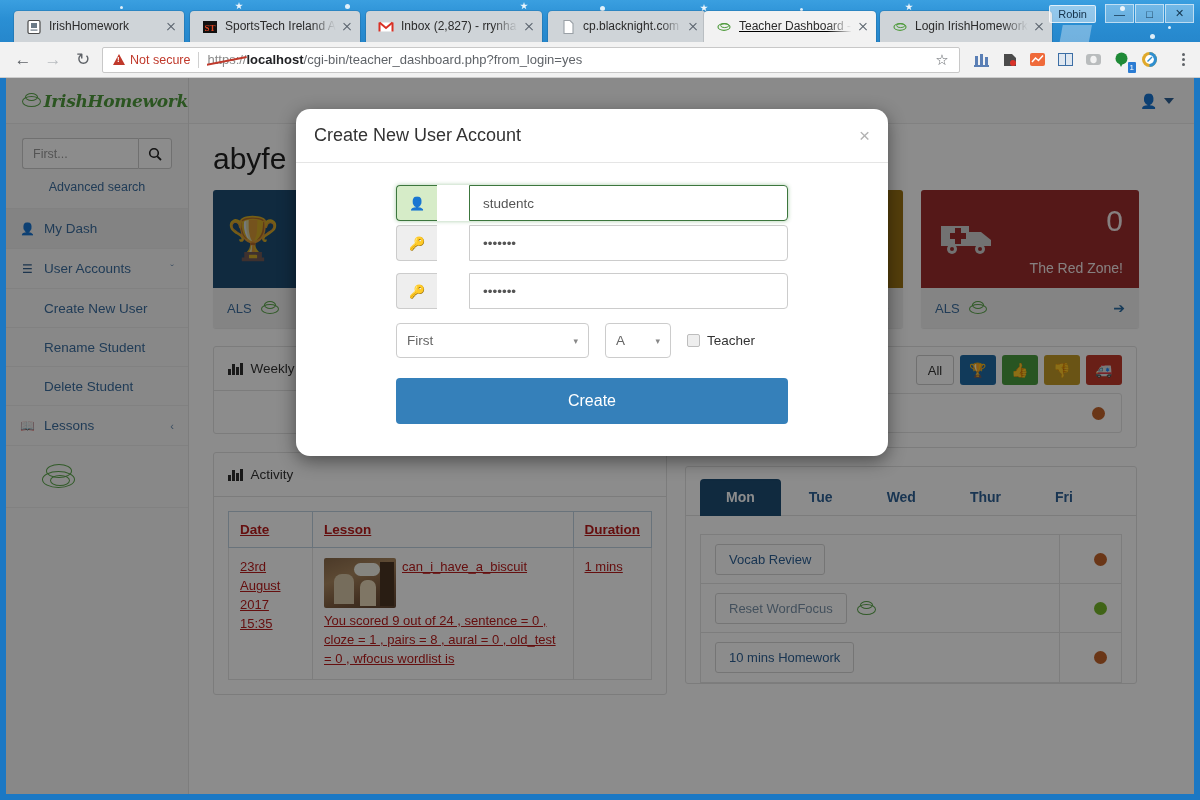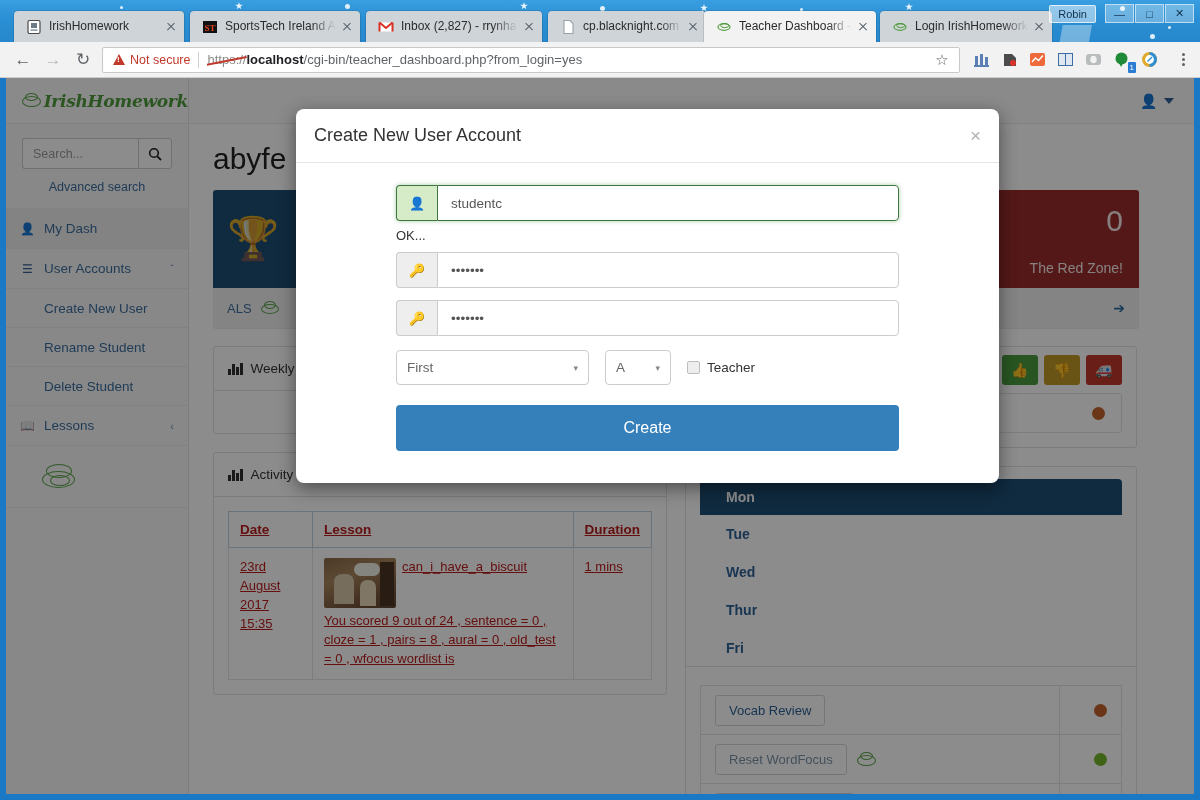--- a/index.html
+++ b/index.html
@@ -26,21 +26,21 @@
 
   .tabstrip { position: absolute; left: 0; top: 11px; height: 31px; }
   .tab {
     position: absolute; top: 0; height: 31px;
     background: #cfd4d8;
     border-top-left-radius: 4px; border-top-right-radius: 4px;
     display: flex; align-items: center; padding: 0 4px 0 12px;
     transform: skewX(0deg);
     box-shadow: 0 0 0 1px rgba(0,0,0,.10);
   }
-  .tab.active { background: #f2f2f2; z-index: 5; }
+  .tab.active { background: #f2f2f2; z-index: 5; text-decoration: underline; }
   .tab .fav { width: 16px; height: 16px; flex: 0 0 16px; margin-right: 7px; position: relative; }
   .tab .ttl {
     font-size: 12px; color: #2b2b2b; white-space: nowrap; overflow: hidden;
     flex: 1 1 auto; line-height: 31px;
     -webkit-mask-image: linear-gradient(90deg,#000 78%,transparent 100%);
             mask-image: linear-gradient(90deg,#000 78%,transparent 100%);
   }
   .tab .xbtn { width: 18px; height: 18px; flex: 0 0 18px; position: relative; margin-left: 2px; }
   .tab .xbtn::before, .tab .xbtn::after {
     content:''; position:absolute; left:4px; top:8px; width:10px; height:1.4px;
@@ -190,50 +190,50 @@
     justify-content: center; color: #fff; font-size: 14px; }
   .fbtn.all { background: #fff; border: 1px solid #ccc; color: #333; font-size: 13px; width: 38px; }
   .fbtn.b1 { background: #1f6ba5; } .fbtn.b2 { background: #4a9b3f; }
   .fbtn.b3 { background: #c29a27; } .fbtn.b4 { background: #c0392b; }
 
   .studentrow { margin: 0 14px 14px; border: 1px solid #e4e4e4; border-radius: 3px;
     height: 40px; display: flex; align-items: center; padding: 0 16px; font-size: 13.5px; color: #333; }
   .dot { width: 13px; height: 13px; border-radius: 50%; margin-left: auto; }
   .dot.orange { background: #c2632b; } .dot.green { background: #76b72a; }
 
-  .daytabs { display: flex; padding: 12px 14px 0; gap: 2px; border-bottom: 1px solid #e2e2e2; flex-direction: column; }
+  .daytabs { display: flex; padding: 12px 14px 0; gap: 2px; border-bottom: 1px solid #e2e2e2; }
   .daytab { padding: 10px 26px; font-size: 14px; color: #2f6296; border-radius: 4px 4px 0 0; font-weight: bold; }
   .daytab.active { background: #1e4d74; color: #fff; margin-bottom: -1px; }
 
   .lessontable { margin: 18px 14px 0; border: 1px solid #e4e4e4; border-top: 1px solid #e4e4e4; }
   .lessonrow { height: 49px; display: flex; align-items: center; padding: 0 14px;
     border-bottom: 1px solid #e4e4e4; }
   .lessonrow:last-child { border-bottom: none; }
   .lbtn { border: 1px solid #d6d6d6; border-radius: 3px; background: #fff; color: #2f6296;
     font-size: 13px; padding: 7px 13px; }
   .lbtn.muted { color: #7b93a9; }
   .lessoncell-div { width: 1px; align-self: stretch; background: #e4e4e4; margin-left: auto; }
 
   
   .overlay { position: absolute; left: 0; top: 0; width: 1188px; height: 716px;
     background: rgba(0,0,0,.45); }
-  .modal { position: absolute; left: 290px; top: 31px; width: 703px; background: #fff;
-    border-radius: 8px; box-shadow: 0 5px 18px rgba(0,0,0,.45); }
+  .modal { position: absolute; left: 290px; top: 31px; width: 592px; background: #fff;
+    border-radius: 14px; box-shadow: 0 5px 18px rgba(0,0,0,.45); }
   .modal-head { height: 54px; display: flex; align-items: center; padding: 0 18px;
     border-bottom: 1px solid #e5e5e5; }
   .modal-title { font-size: 18px; color: #333; }
   .modal-x { margin-left: auto; color: #b3b3b3; font-size: 19px; line-height: 1; }
   .modal-body { padding: 22px 100px 32px; }
 
   .igroup { display: flex; margin-bottom: 4px; }
   .iaddon { width: 41px; border: 1px solid #ccc; border-right: none; border-radius: 4px 0 0 4px;
     background: #eee; display: flex; align-items: center; justify-content: center; color: #555; font-size: 13px; }
   .ifield { flex: 1 1 auto; height: 36px; border: 1px solid #ccc; border-radius: 0 4px 4px 0;
     background: #fff; display: flex; align-items: center; padding-left: 13px;
-    font-size: 13.5px; color: #555; }
+    font-size: 13.5px; color: #555; margin-left: 32px; }
   .igroup.ok { box-shadow: 0 0 4px rgba(60,140,60,.45); border-radius: 4px; }
   .igroup.ok .iaddon { background: #d6ecc8; border-color: #3c763d; color: #3c763d; }
   .igroup.ok .ifield { border-color: #3c763d; }
   .okmsg { font-size: 13px; color: #333; margin: 7px 0 9px; }
   .spacer8 { height: 8px; }
 
   .selrow { display: flex; align-items: center; gap: 16px; margin-top: 14px; }
   .sel { height: 35px; border: 1px solid #ccc; border-radius: 4px; background: #fff;
     display: flex; align-items: center; padding: 0 10px; font-size: 13.5px; color: #666; }
   .sel .sc { margin-left: auto; color: #888; font-size: 9px; }
@@ -425,21 +425,21 @@
     <div class="sidebar">
       <div class="brand">
         <span class="swirl" style="width:20px;height:15px">
           <i style="left:0;top:3px;width:19px;height:11px"></i>
           <i style="left:3px;top:0px;width:13px;height:8px"></i>
         </span>
         <span class="brandtext">IrishHomework</span>
       </div>
 
       <div class="searchrow">
-        <span class="searchbox">Search...</span>
+        <span class="searchbox">First...</span>
         <span class="searchbtn">
           <svg width="14" height="14" viewBox="0 0 14 14">
               <circle cx="6" cy="6" r="4.3" fill="none" stroke="#222" stroke-width="1.6"></circle>
               <path d="M9.3 9.3 13 13" stroke="#222" stroke-width="1.8"></path>
             </svg>
         </span>
       </div>
       <div class="advsearch">Advanced search</div>
 
       <div class="navlist">
@@ -669,21 +669,20 @@
       <div class="modal-head">
         <span class="modal-title">Create New User Account</span>
         <span class="modal-x">×</span>
       </div>
       <div class="modal-body">
 
         <div class="igroup ok">
           <span class="iaddon">👤</span>
           <span class="ifield" placeholder="Username">studentc</span>
         </div>
-        <div class="okmsg">OK...</div>
 
         <div class="igroup">
           <span class="iaddon">🔑</span>
           <span class="ifield" placeholder="Password">•••••••</span>
         </div>
         <div class="spacer8"></div>
         <div class="igroup">
           <span class="iaddon">🔑</span>
           <span class="ifield" placeholder="Confirm Password">•••••••</span>
         </div>

